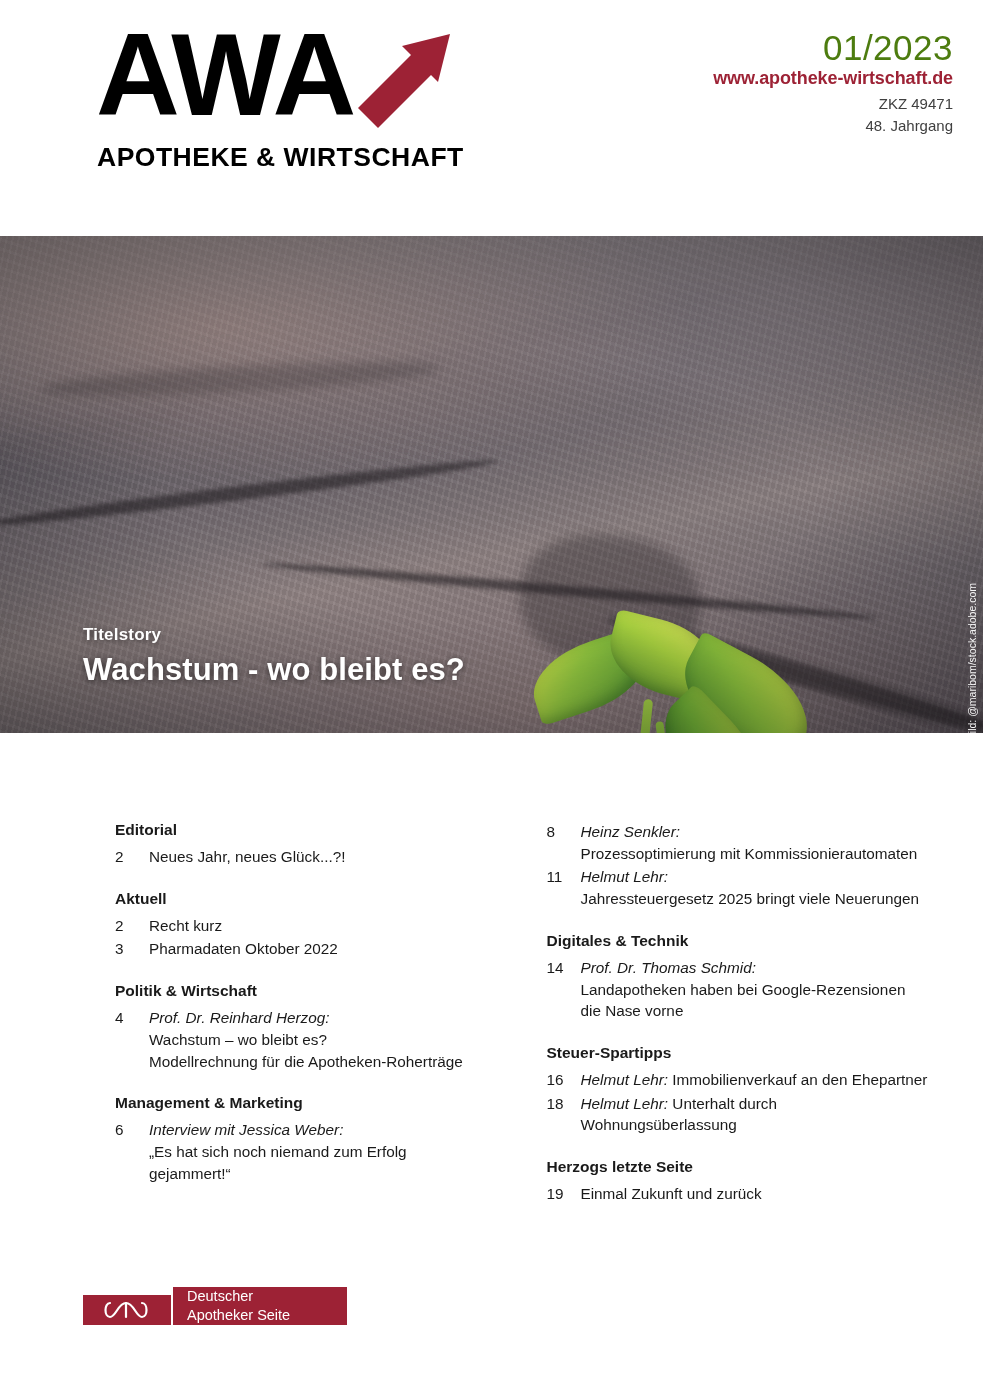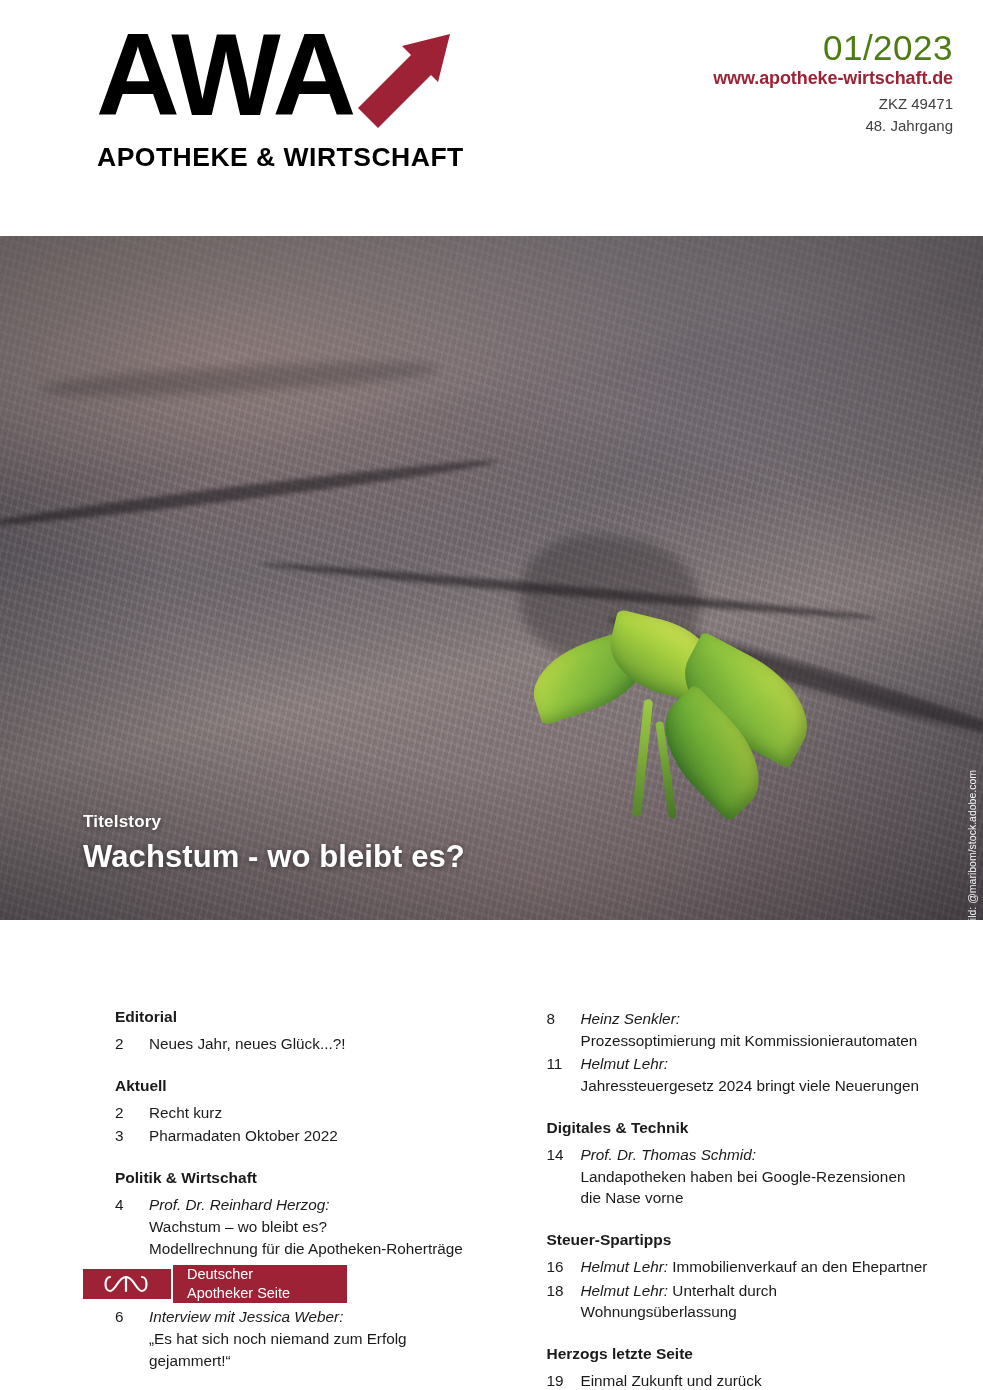--- a/index.html
+++ b/index.html
@@ -74,21 +74,21 @@
   .header-zkz, .header-jahrgang {
     font-size: 15px;
     color: #404040;
     line-height: 1.45;
   }
 
   
   .cover {
     position: relative;
     width: 983px;
-    height: 684px;
+    height: 497px;
     overflow: hidden;
     background: #737373;
   }
   .cover-art {
     position: absolute;
     inset: 0;
     background:
       radial-gradient(ellipse 70% 45% at 22% 18%, rgba(196,160,150,0.55), rgba(196,160,150,0) 70%),
       radial-gradient(ellipse 60% 40% at 80% 10%, rgba(150,140,150,0.5), rgba(150,140,150,0) 70%),
       radial-gradient(ellipse 90% 55% at 55% 95%, rgba(180,150,145,0.45), rgba(180,150,145,0) 70%),
@@ -218,21 +218,21 @@
   .entry-body .ln { display: block; }
 
   .toc-col .section .entry { padding-left: 34px; }
 
   
   .footer {
     position: absolute;
     left: 83px;
     bottom: 65px;
     display: flex;
-    align-items: center;
+    align-items: flex-end;
     height: 82px;
   }
   .pub-mark {
     width: 88px;
     background: #9d2235;
     display: flex;
     align-items: center;
     justify-content: center;
   }
   .pub-name {
@@ -345,21 +345,21 @@
       </div>
     </div>
   <div class="toc-col right" id="col-right">
       <div class="section">
         <div class="entry">
           <span class="pg">8</span>
           <span class="entry-body"><span class="it">Heinz Senkler:</span><br><span class="ln">Prozessoptimierung mit Kommissionierautomaten</span></span>
         </div>
         <div class="entry">
           <span class="pg">11</span>
-          <span class="entry-body"><span class="it">Helmut Lehr:</span><br><span class="ln">Jahressteuergesetz 2024 bringt viele Neuerungen</span></span>
+          <span class="entry-body"><span class="it">Helmut Lehr:</span><br><span class="ln">Jahressteuergesetz 2025 bringt viele Neuerungen</span></span>
         </div>
       </div>
       <div class="section">
         <div class="section-head">Digitales &amp; Technik</div>
         <div class="entry">
           <span class="pg">14</span>
           <span class="entry-body"><span class="it">Prof. Dr. Thomas Schmid:</span><br><span class="ln">Landapotheken haben bei Google-Rezensionen</span><span class="ln">die Nase vorne</span></span>
         </div>
       </div>
       <div class="section">

